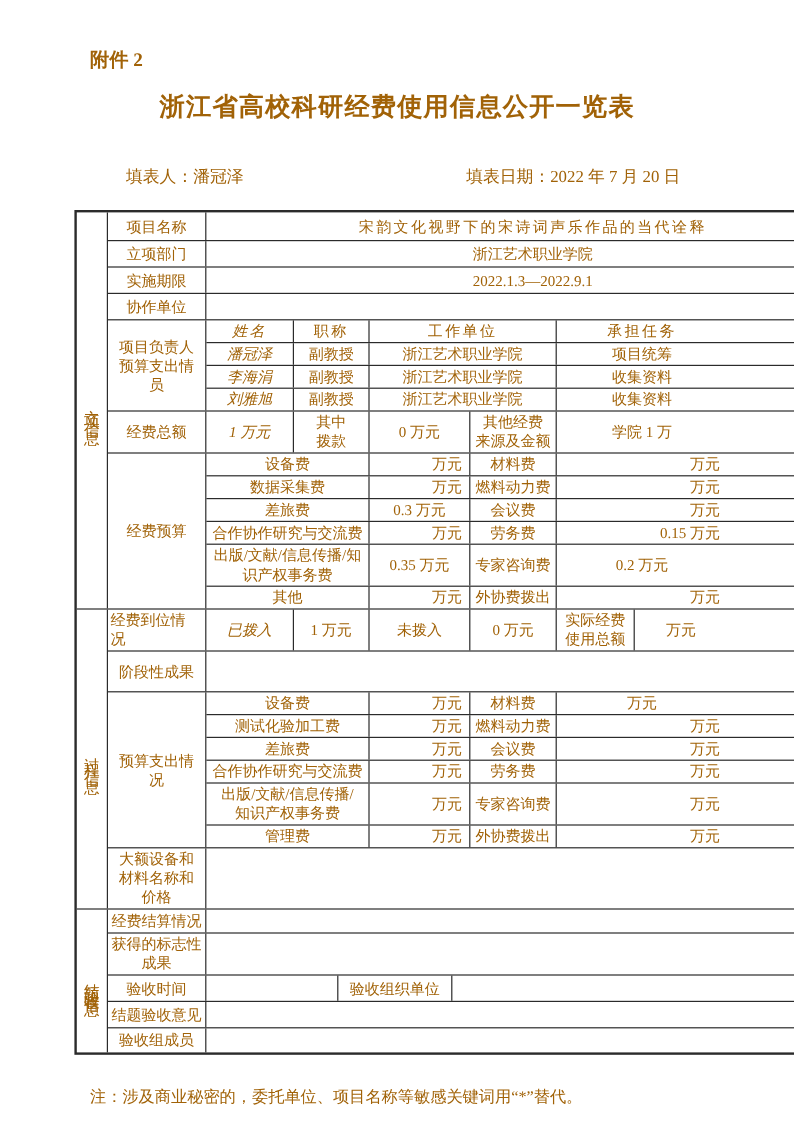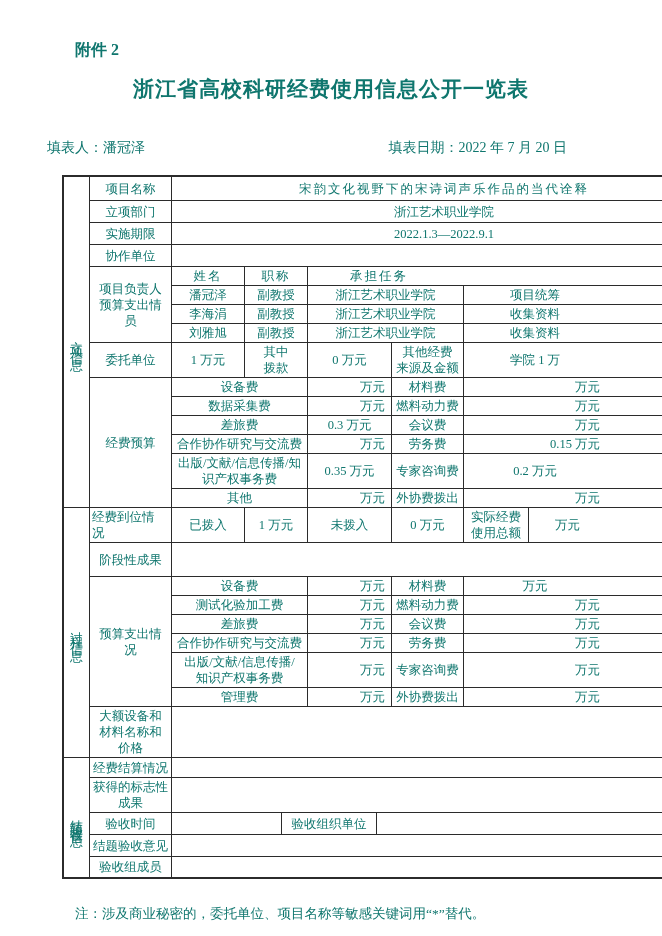--- a/index.html
+++ b/index.html
@@ -2,26 +2,26 @@
 <html><head>
 <meta charset="utf-8">
 <style>
   * { box-sizing: border-box; margin: 0; padding: 0; }
   html,body { background:#ffffff; }
   .page {
     position: relative;
     width: 662px; height: 936px;
     background: #ffffff;
     font-family: "Liberation Serif", "DejaVu Serif", serif;
-    color: #0f766e;
+    color: #a16207;
     overflow: hidden;
   }
   .attachment { padding-top: 40px; margin-left: 75px; font-size: 16px; font-weight: bold; }
   .title { text-align: center; font-size: 21px; font-weight: bold; margin-top: 14px; letter-spacing: 1px; }
-  .filler-row { display: flex; margin: 36px 75px 0 47px; font-size: 14px; }
+  .filler-row { display: flex; margin: 36px 75px 0 105px; font-size: 14px; }
   .filler-date { margin-left: auto; padding-right: 20px; }
 
   .tbl { width: 656px; margin: 18px 0 12px 62px; border: 2px solid #2b2b2b; font-size: 12.5px; }
   .sec { display: flex; border-bottom: 1.5px solid #2b2b2b; }
   .sec:last-child { border-bottom: none; }
   .sec-label {
     width: 26px; flex: 0 0 26px;
     border-right: 1px solid #2b2b2b;
     display: flex; align-items: center; justify-content: center;
   }
@@ -42,21 +42,21 @@
     border-right: 1px solid #2b2b2b;
     padding: 1px 2px;
     display: flex; align-items: center; justify-content: center;
     text-align: center; white-space: pre-line; line-height: 1.28;
     min-width: 0;
   }
   .row .c:last-child, .blk > .c:last-child { border-right: none; }
   .blk-body .row .c:last-child { border-right: none; }
 
   .wL { width: 82px; flex: 0 0 82px; }
-  .w2 { width: 73px; flex: 0 0 73px; }
+  .w2 { width: 73px; flex: 0 0 73px; font-style: italic; }
   .w3 { width: 63px; flex: 0 0 63px; }
   .w4 { width: 84px; flex: 0 0 84px; }
   .w5 { width: 72px; flex: 0 0 72px; }
   .w6 { width: 65px; flex: 0 0 65px; }
   .w7 { width: 77px; flex: 0 0 77px; }
   .w23 { width: 136px; flex: 0 0 136px; }
   .w45 { width: 156px; flex: 0 0 156px; }
   .w67 { width: 142px; flex: 0 0 142px; }
   .wA { width: 110px; flex: 0 0 110px; }
   .wB { width: 95px; flex: 0 0 95px; }
@@ -114,20 +114,21 @@
         </div>
 
         <div class="blk">
           <div class="c wL blk-label">项目负责人
 预算支出情
 员</div>
           <div class="blk-body">
             <div class="row h18">
               <div class="c w2 ls2">姓名</div>
               <div class="c w3 ls2">职称</div>
+              <div class="c w45 ls2">工作单位</div>
               <div class="c w67 ls2">承担任务</div>
             </div>
             <div class="row h17">
               <div class="c w2">潘冠泽</div>
               <div class="c w3">副教授</div>
               <div class="c w45">浙江艺术职业学院</div>
               <div class="c w67">项目统筹</div>
             </div>
             <div class="row h17">
               <div class="c w2">李海涓</div>
@@ -138,21 +139,21 @@
             <div class="row h17">
               <div class="c w2">刘雅旭</div>
               <div class="c w3">副教授</div>
               <div class="c w45">浙江艺术职业学院</div>
               <div class="c w67">收集资料</div>
             </div>
           </div>
         </div>
 
         <div class="row h30">
-          <div class="c wL">委托单位</div>
+          <div class="c wL">经费总额</div>
           <div class="c w2">1 万元</div>
           <div class="c w3">其中
 拨款</div>
           <div class="c w4">0 万元</div>
           <div class="c w5">其他经费
 来源及金额</div>
           <div class="c w67">学院 1 万</div>
         </div>
 
         <div class="blk">

